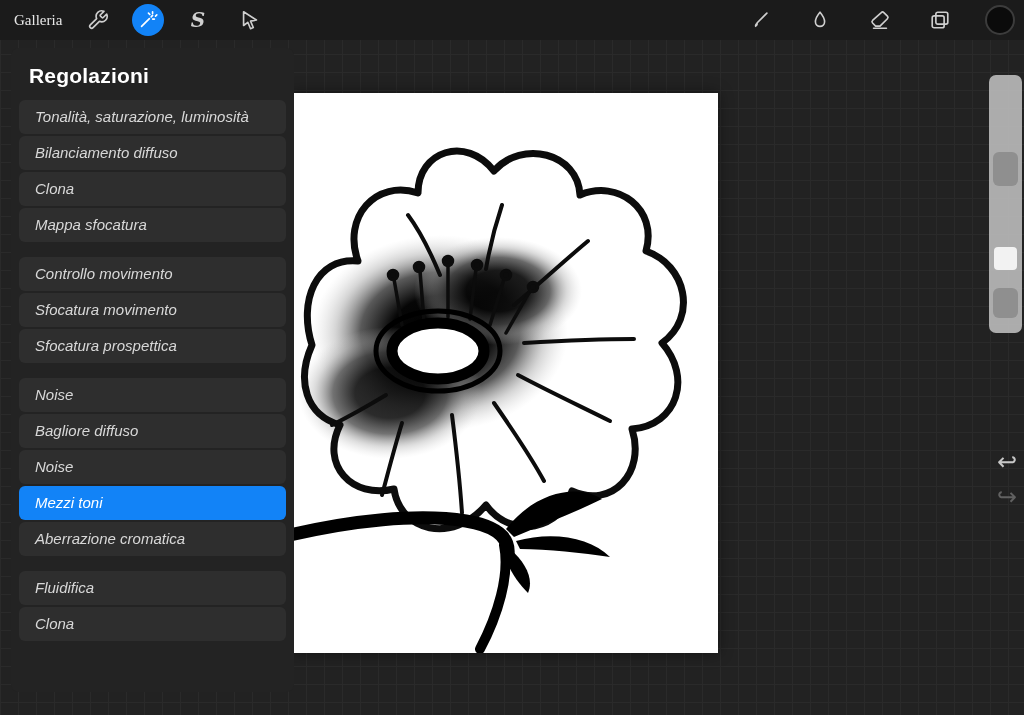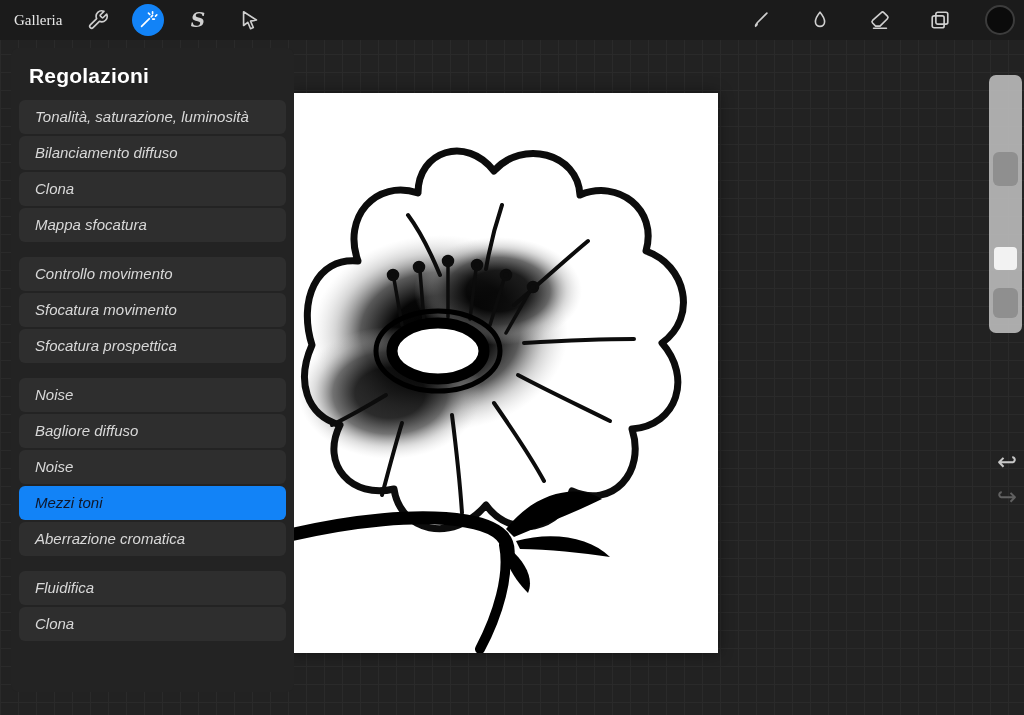--- a/index.html
+++ b/index.html
@@ -65,21 +65,21 @@
     color: #ffffff; font-size: 21px; font-weight: bold;
     padding: 16px 0 12px 18px; letter-spacing: 0.2px;
   }
   .menu-group { margin: 0 8px 15px 8px; font-style: italic; }
   .menu-item {
     height: 34px; line-height: 34px; margin-bottom: 2px;
     background: #2e2e2e; border-radius: 6px;
     color: #d8d8d8; font-size: 15px; padding-left: 16px;
     cursor: pointer; white-space: nowrap; overflow: hidden;
   }
-  .menu-item.selected { background: #1283f7; color: #0f172a; }
+  .menu-item.selected { background: #1283f7; color: #ffffff; }
 
   
   .side-track {
     position: absolute; left: 989px; top: 75px; width: 33px; height: 258px;
     background: rgba(185,185,185,0.92); border-radius: 7px; z-index: 15;
   }
   .slider-handle {
     position: absolute; left: 4px; width: 25px; height: 34px;
     background: #8f8f8f; border-radius: 6px; cursor: pointer;
   }

